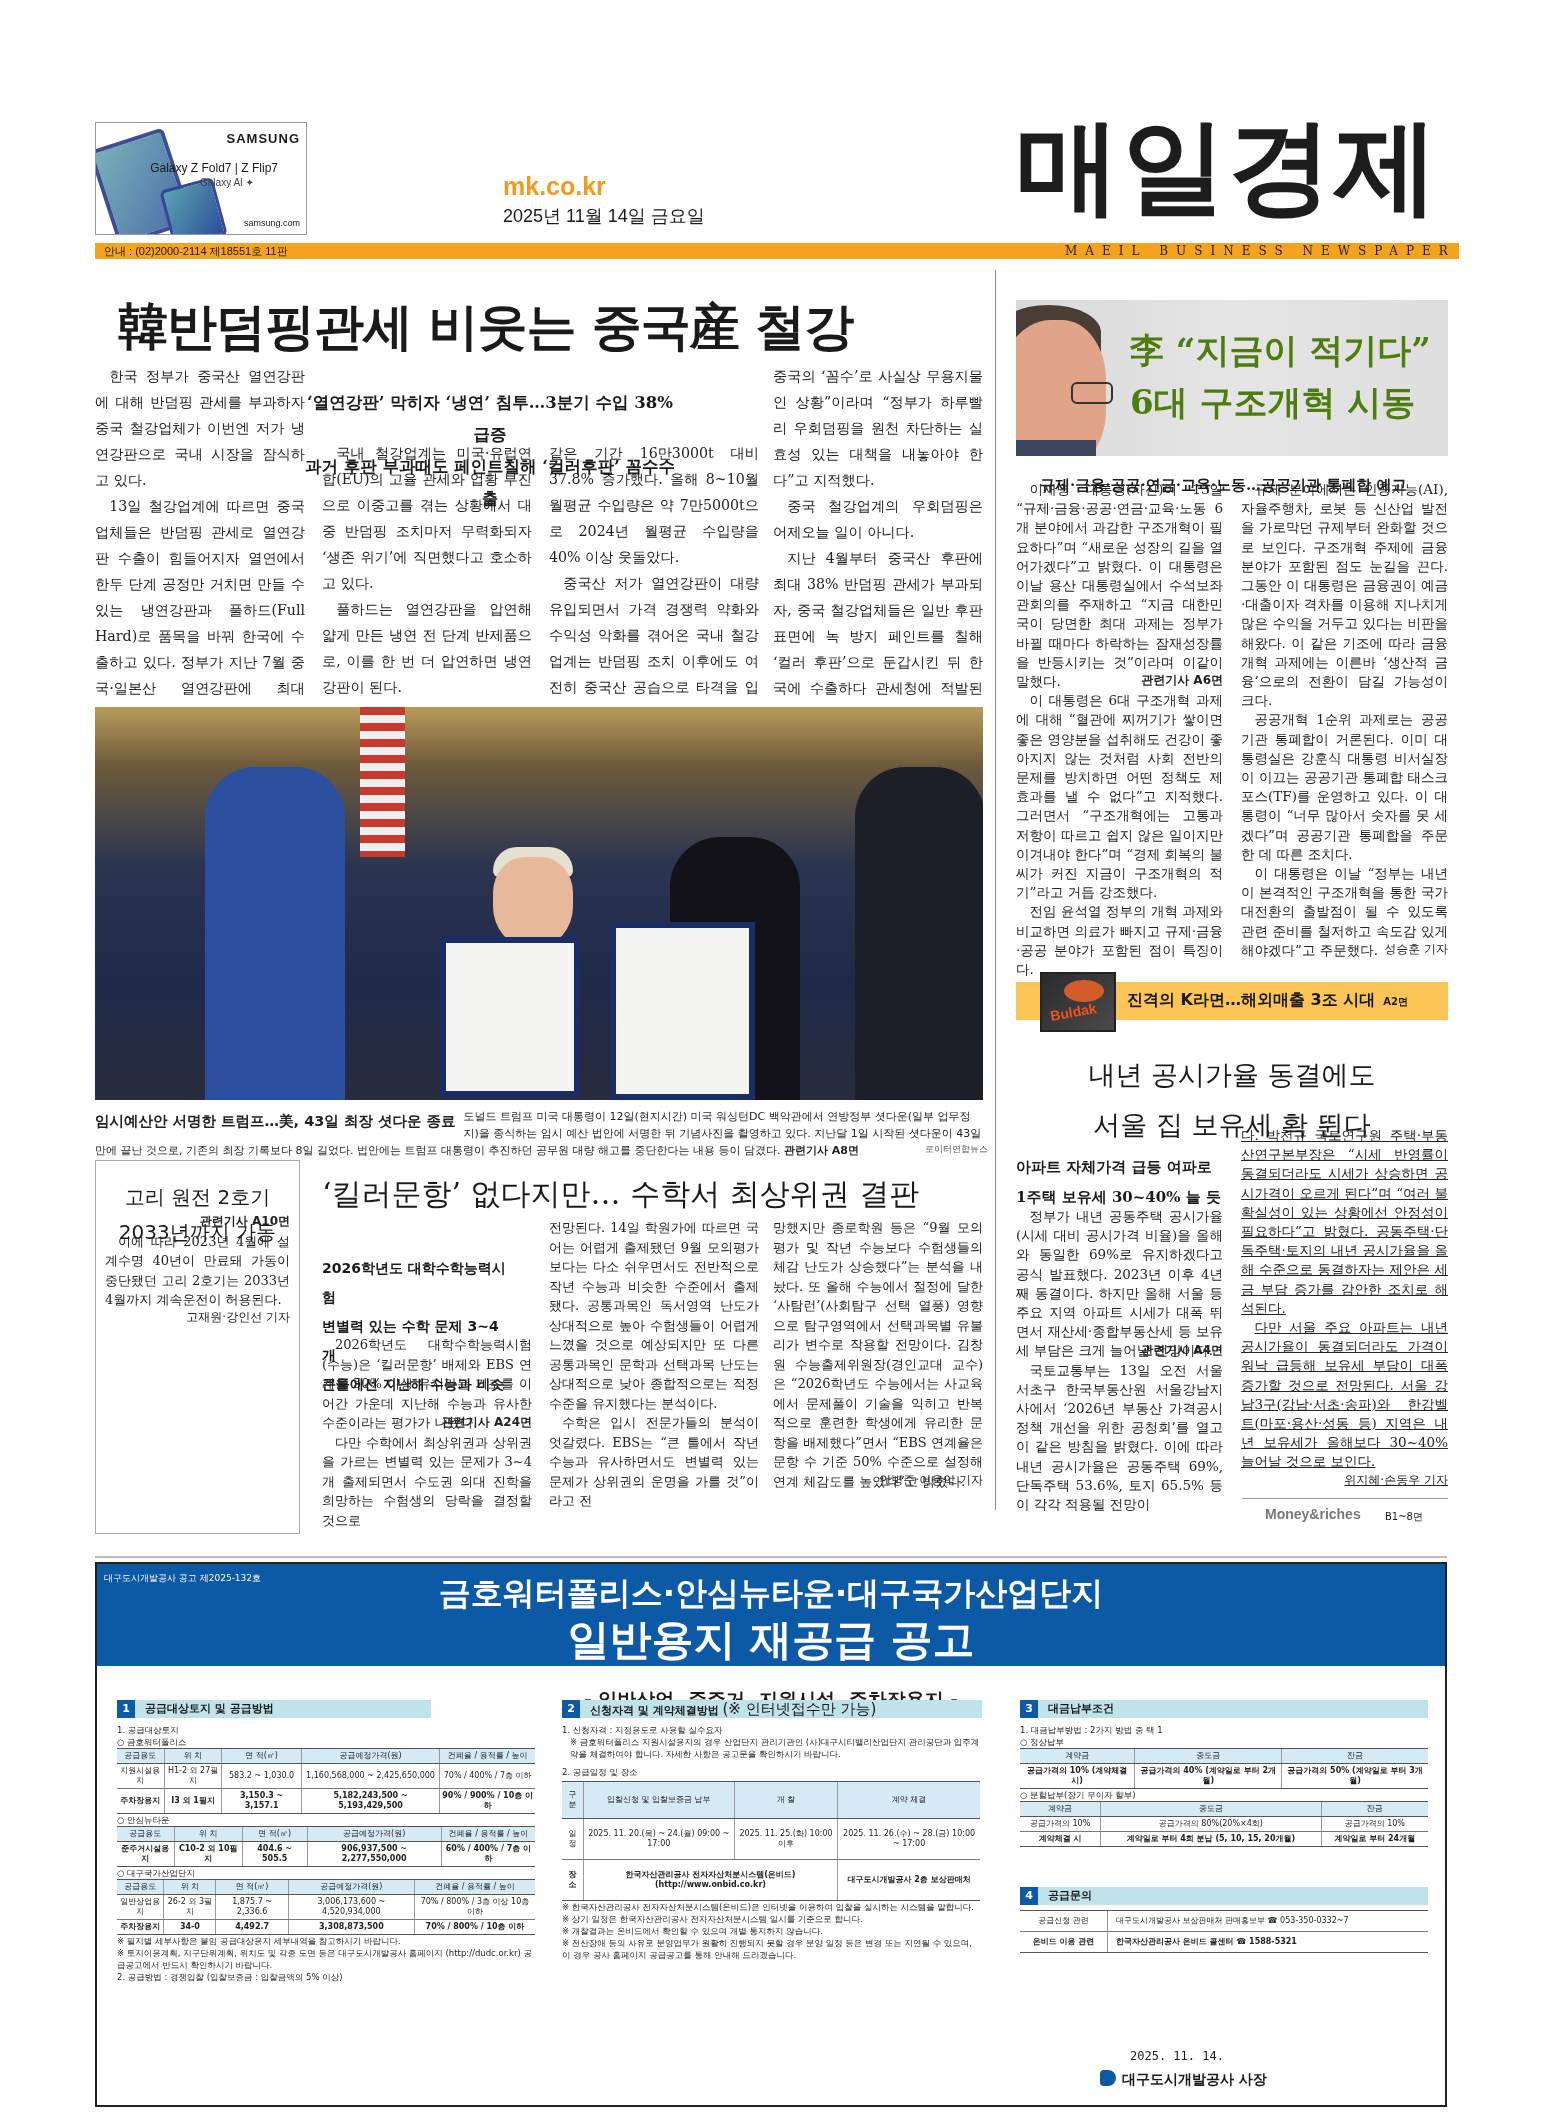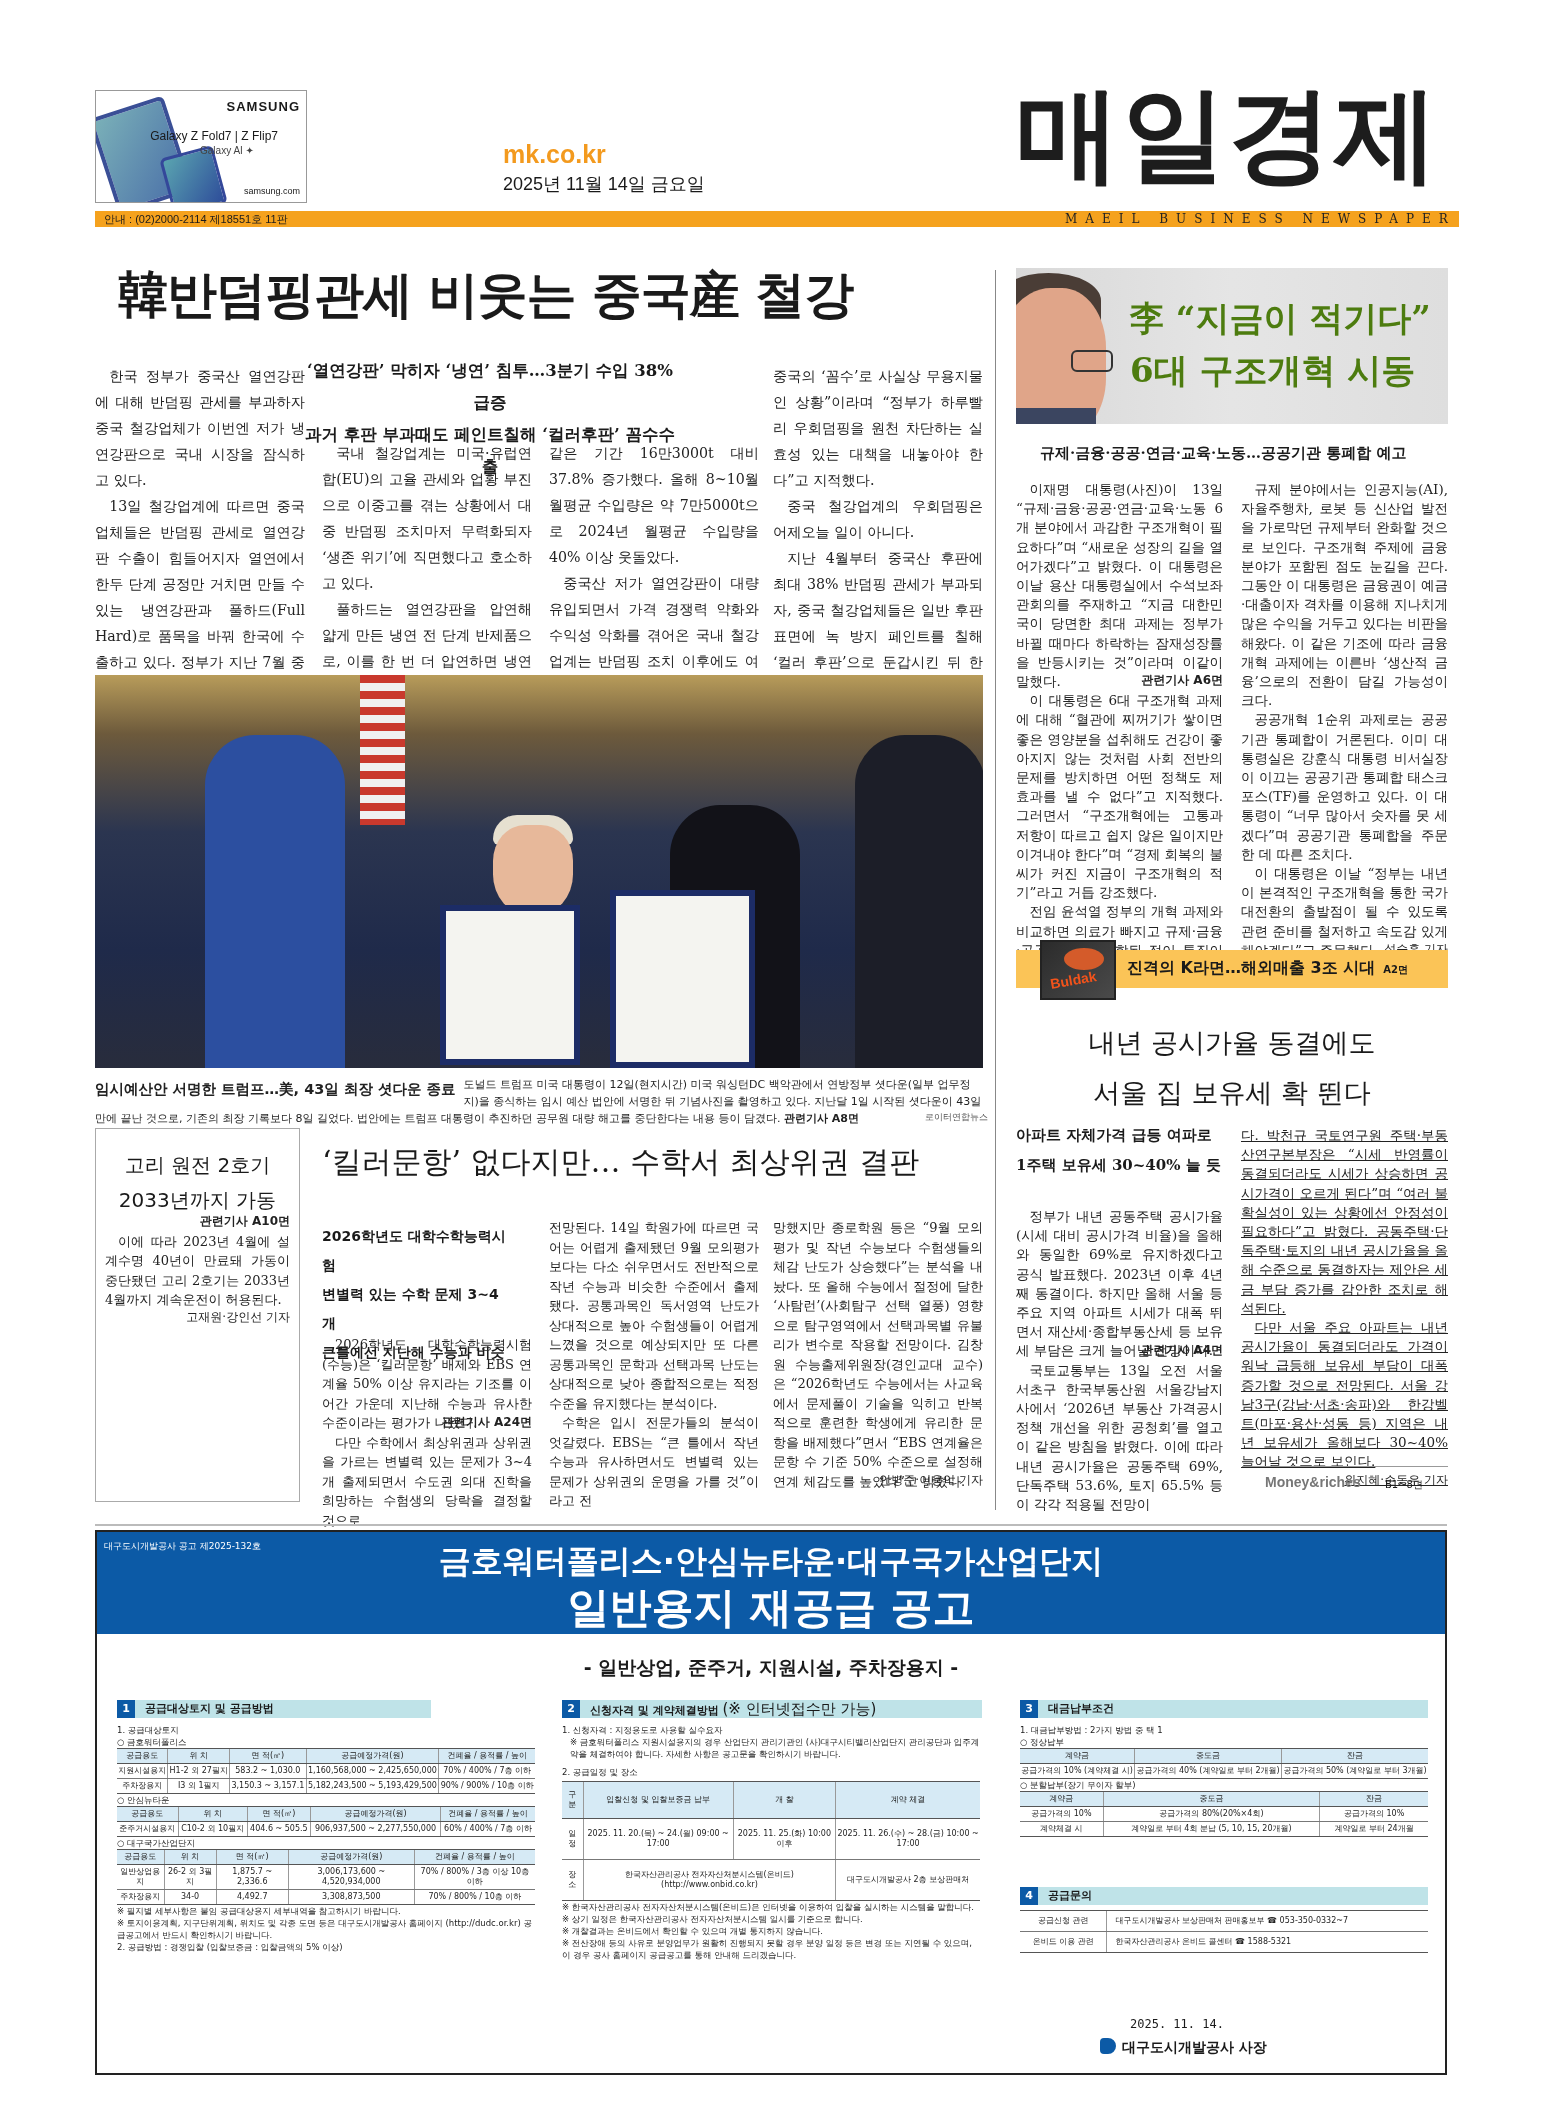--- a/index.html
+++ b/index.html
@@ -1,17 +1,17 @@
 <!DOCTYPE html>
 <html><head>
 <meta charset="utf-8">
 <style>
   * { box-sizing: border-box; margin: 0; padding: 0; }
   body { width: 1542px; height: 2114px; background: #fff; position: relative; overflow: hidden; font-family: "DejaVu Sans", sans-serif; color: #1a1a1a; }
-  .abs { position: absolute; }
+  .abs { position: absolute; margin-top: 32px; }
 
   
   #ad-top { left: 95px; top: 90px; width: 212px; height: 113px; border: 1px solid #999; background: #fff; overflow: hidden; }
   #ad-top .phone1 { position: absolute; left: 6px; top: 14px; width: 78px; height: 100px; background: linear-gradient(135deg,#7ab0b8,#4a6fa8); border: 4px solid #3a4f96; transform: rotate(-18deg); border-radius: 6px; }
   #ad-top .phone2 { position: absolute; left: 70px; top: 60px; width: 55px; height: 60px; background: linear-gradient(135deg,#5aa4b0,#2e4d9a); border: 3px solid #34489a; transform: rotate(-15deg); border-radius: 6px; }
   #ad-top .brand { position: absolute; right: 6px; top: 8px; font: bold 13px "Liberation Sans", sans-serif; letter-spacing: 1px; }
   #ad-top .model { position: absolute; right: 28px; top: 38px; font: 12px "Liberation Sans", sans-serif; }
   #ad-top .ai { position: absolute; right: 52px; top: 54px; font: 10px "Liberation Sans", sans-serif; color: #444; }
   #ad-top .url { position: absolute; right: 6px; bottom: 6px; font: 9px "Liberation Sans", sans-serif; }
   #site-url { left: 503px; top: 140px; font: bold 25px "Liberation Sans", sans-serif; color: #f39a1e; }
@@ -79,21 +79,21 @@
   #ad-title2 { left: 97px; top: 1580px; width: 1348px; text-align: center; font: bold 42px "DejaVu Sans", sans-serif; color: #fff; }
   #ad-subtitle { left: 97px; top: 1655px; width: 1348px; text-align: center; font: bold 19px "DejaVu Sans", sans-serif; }
   .sec-head { position: absolute; height: 18px; background: #bfe3e8; font: bold 11px/18px "DejaVu Sans", sans-serif; padding-left: 28px; }
   .sec-head .num { position: absolute; left: 0; top: 0; width: 18px; height: 18px; background: #0c5aa6; color: #fff; text-align: center; }
   .sec-head .note { font-weight: normal; font-size: 15px; }
   .ad-text { position: absolute; font: 8.5px/12px "DejaVu Sans", sans-serif; color: #222; }
   table.ad { border-collapse: collapse; font: 8px/10px "DejaVu Sans", sans-serif; text-align: center; }
   table.ad th { background: #d6eaf5; font-weight: normal; border-top: 1.5px solid #555; border-bottom: 1px solid #555; padding: 2px 1px; }
   table.ad td { border-bottom: 1px solid #777; padding: 2px 1px; }
   table.ad th + th, table.ad td + td { border-left: 1px solid #999; }
-  table.ad tr:last-child td { border-bottom: 1.5px solid #555; }
+  table.ad tr:last-child td { border-bottom: 1.5px solid #555; font-weight: bold; }
   #ad-date { left: 1130px; top: 2017px; font: 12px "DejaVu Sans Mono", monospace; }
   #ad-signer { left: 1100px; top: 2038px; font: bold 14px "DejaVu Sans", sans-serif; }
   #ad-signer .logo-mark { display:inline-block; width:16px; height:16px; background:#0c5aa6; border-radius: 4px 8px 8px 4px; margin-right:6px; vertical-align:-2px; }
 </style>
 </head>
 <body>
 
 <div id="ad-top" class="abs">
   <div class="phone1"></div>
   <div class="phone2"></div>

